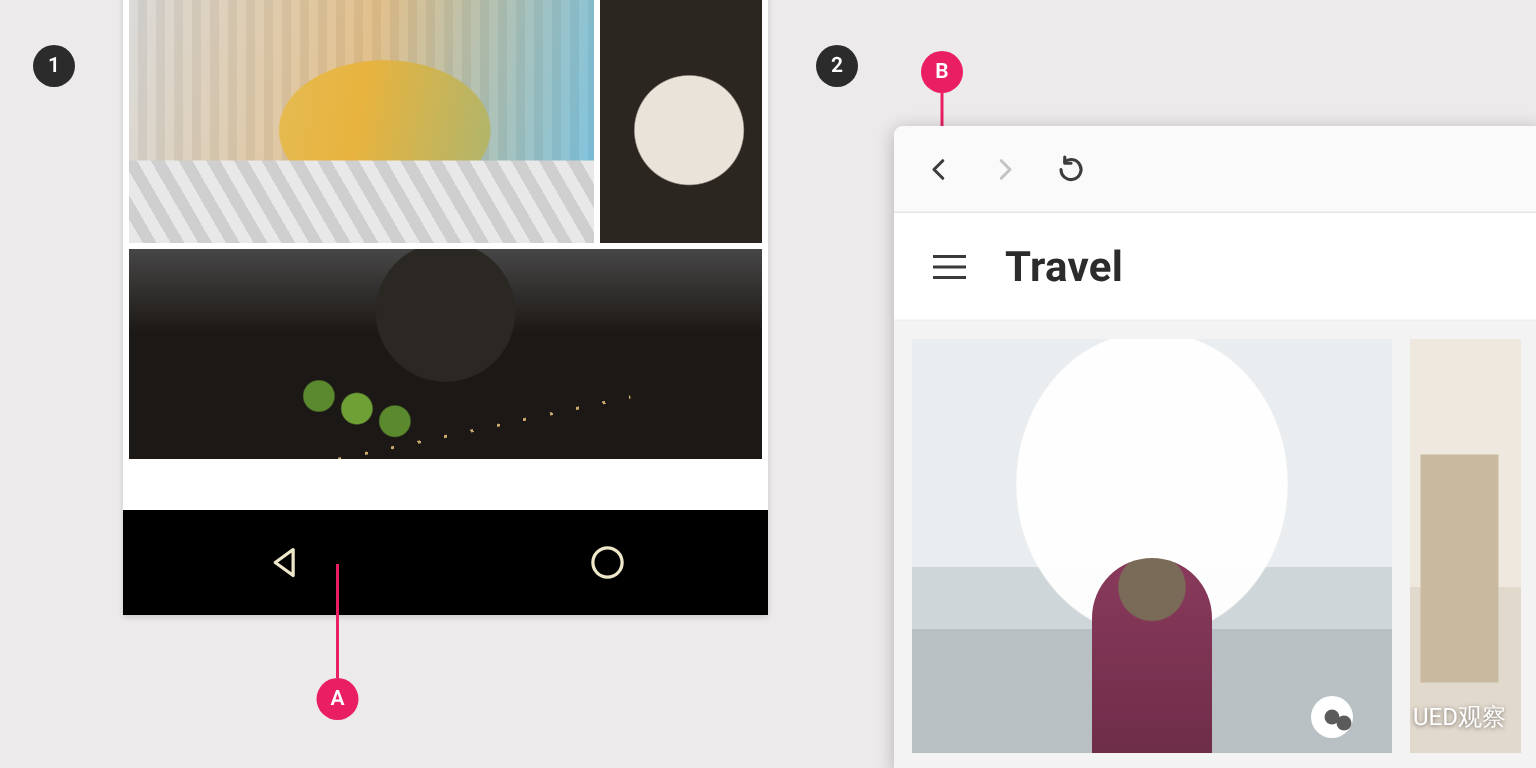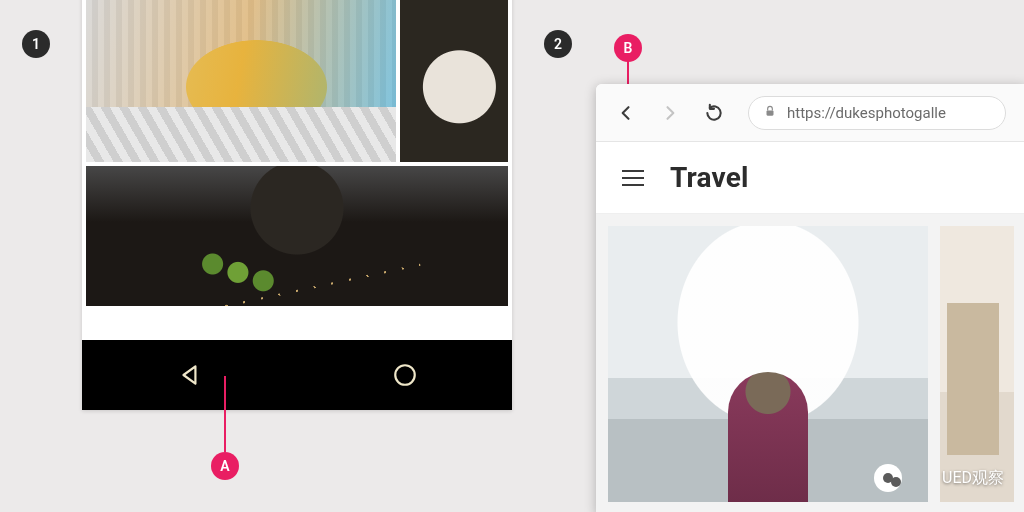--- a/index.html
+++ b/index.html
@@ -165,29 +165,20 @@
       <svg width="20" height="20" viewBox="0 0 24 24">
           <path d="M9 5l7 7-7 7" fill="none" stroke="#c4c4c4" stroke-width="2.5" stroke-linecap="round" stroke-linejoin="round"></path>
         </svg>
     </div>
     <div class="tb-icon">
       <svg width="20" height="20" viewBox="0 0 24 24">
           <path d="M4 12a8 8 0 1 0 3-6.2" fill="none" stroke="#3d3d3d" stroke-width="2.5" stroke-linecap="round"></path>
           <path d="M7 2v5h5" fill="none" stroke="#3d3d3d" stroke-width="2.5" stroke-linecap="round" stroke-linejoin="round"></path>
         </svg>
     </div>
-    <div class="addr">
-      <span>
-        <svg width="14" height="14" viewBox="0 0 24 24">
-            <rect x="6" y="11" width="12" height="9" rx="2" fill="#8a8a8a"></rect>
-            <path d="M8 11V8a4 4 0 0 1 8 0v3" fill="none" stroke="#8a8a8a" stroke-width="2"></path>
-          </svg>
-      </span>
-      <span>https://dukesphotogalle</span>
-    </div>
   </div>
 
   <div class="app-bar">
     <div class="hamburger">
       <span></span>
         <span></span>
         <span></span>
     </div>
     <div class="app-title">Travel</div>
   </div>

